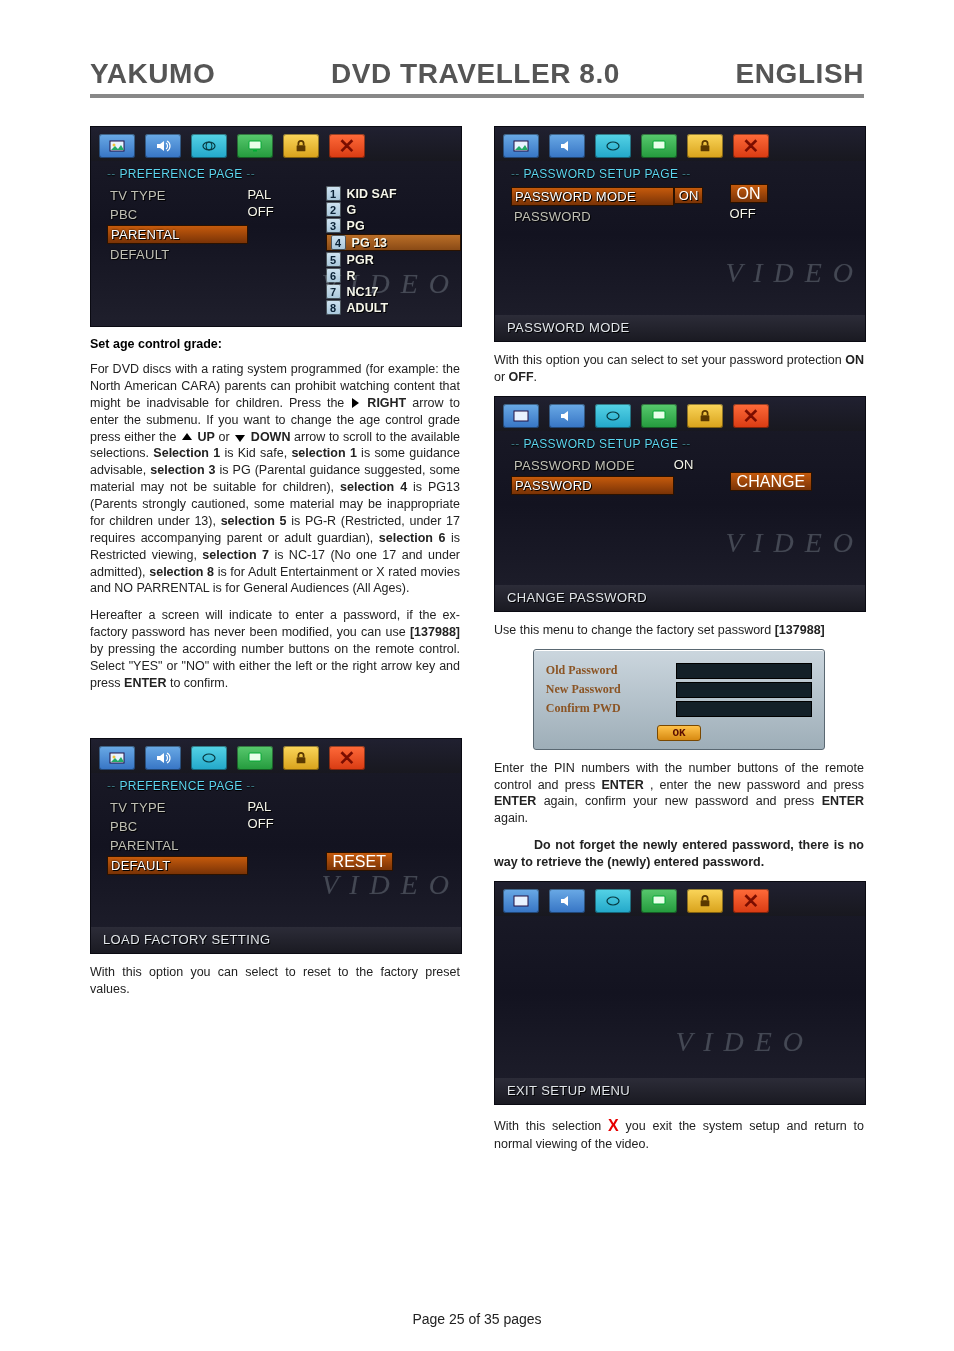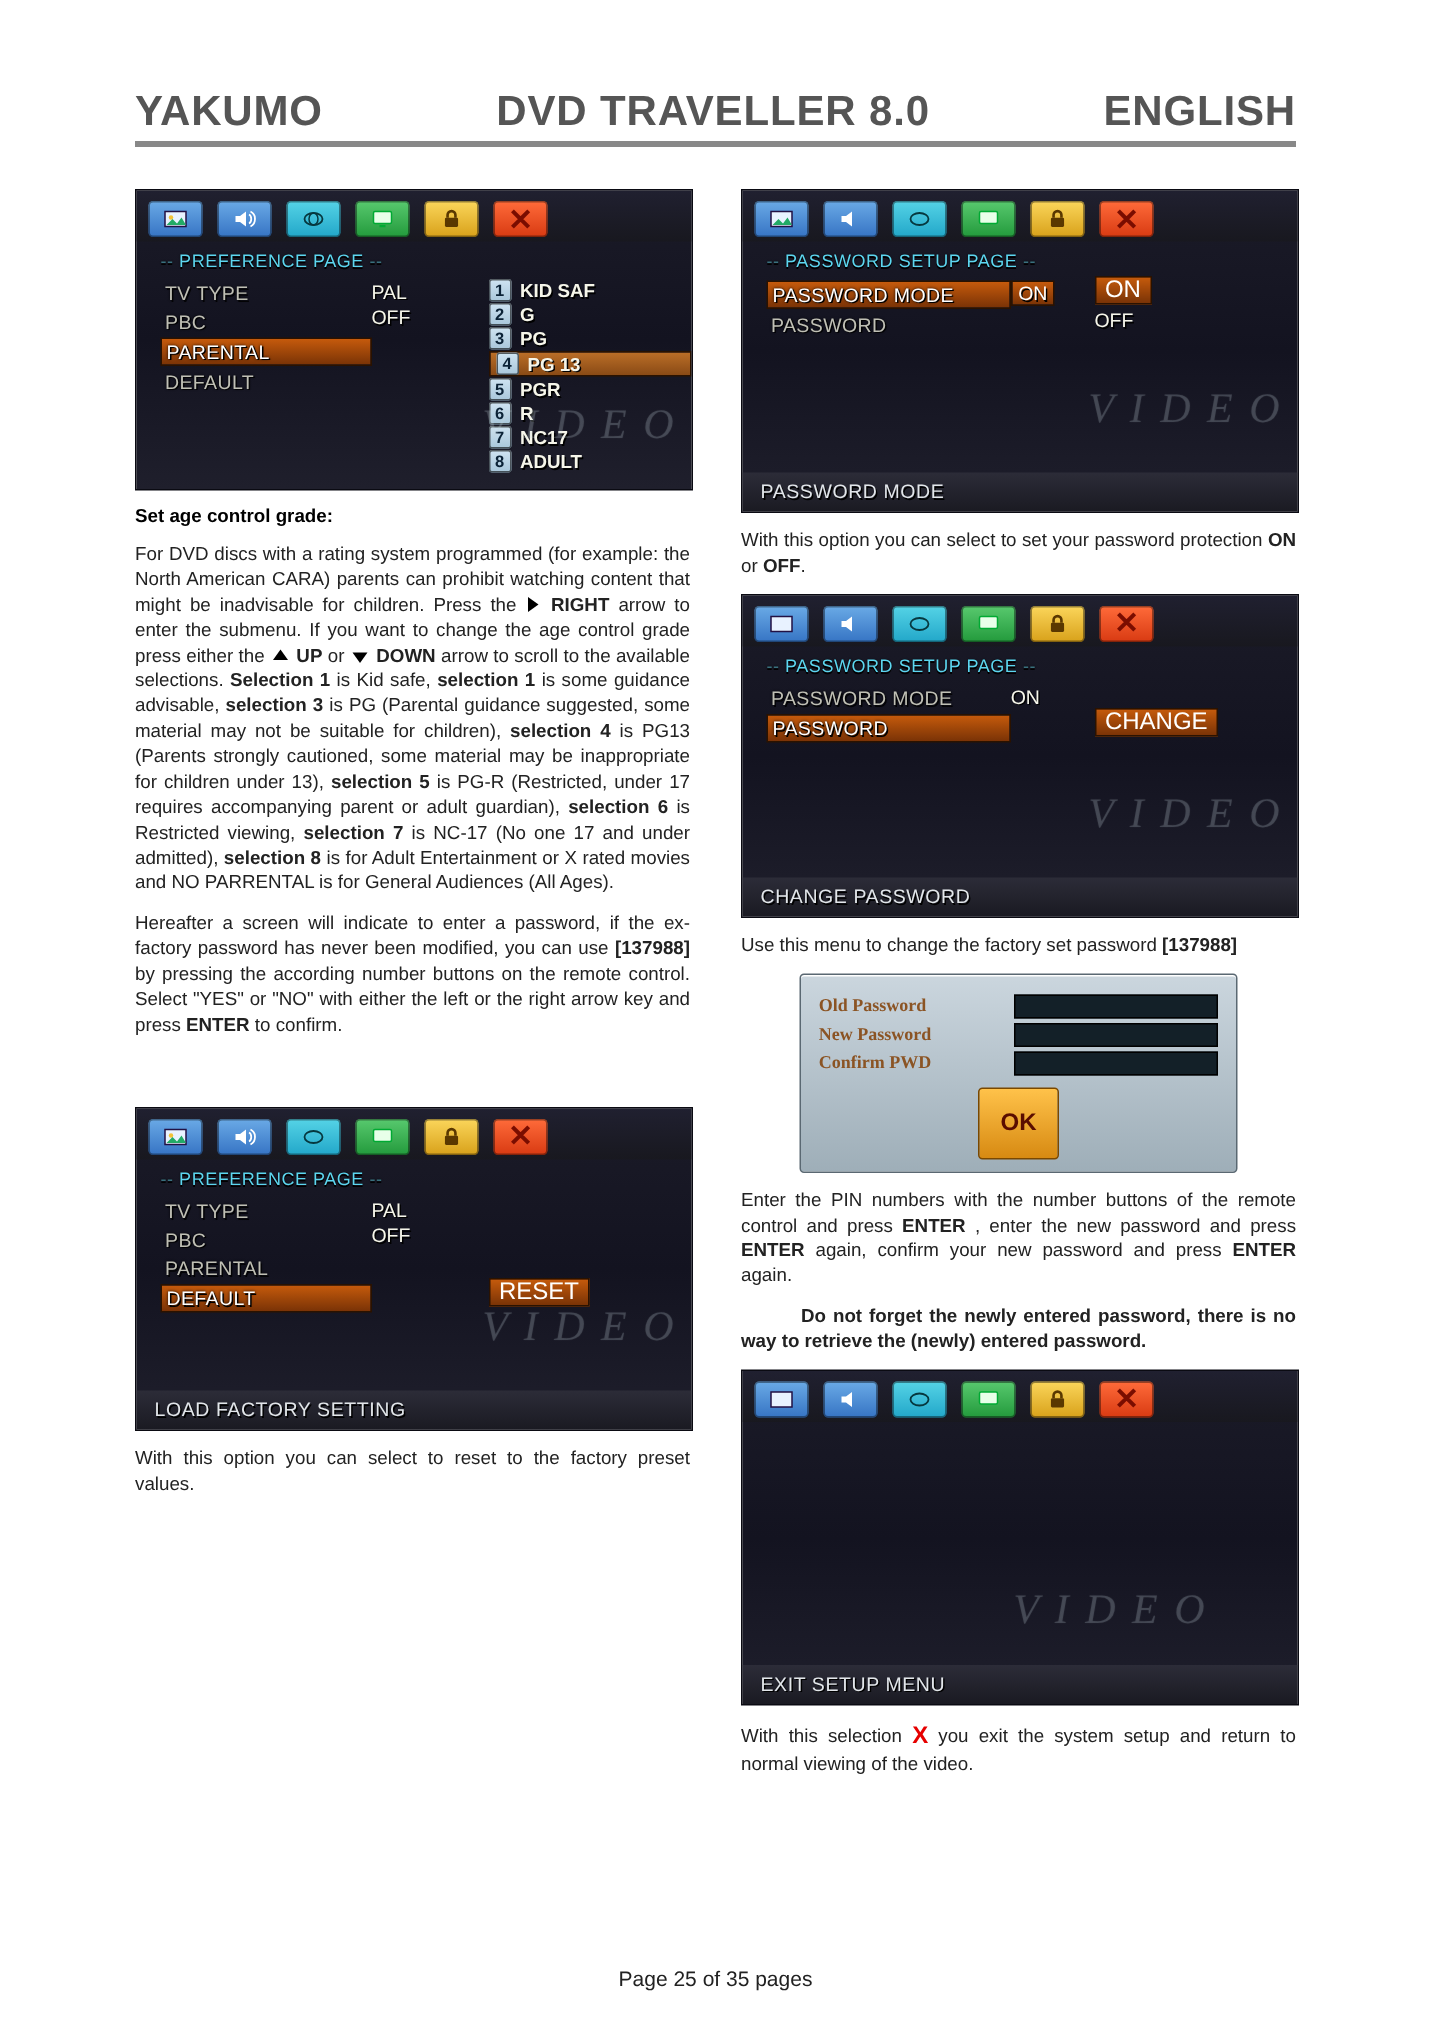--- a/index.html
+++ b/index.html
@@ -107,21 +107,21 @@
     margin:6px auto 8px auto;width:72%;
     background:linear-gradient(180deg,#cbd6de,#9eaeb8);border:1px solid #5a6872;border-radius:3px;
     padding:10px 12px 8px 12px;font-size:12px;color:#8b5424;box-shadow:0 1px 0 #fff inset;
   }
   .pwdlg .row{display:flex;align-items:center;gap:10px;margin:3px 0;font-family:Liberation Serif, serif;}
   .pwdlg .lab{flex:0 0 45%;font-weight:700;}
   .pwdlg .field{flex:1 1 auto;height:14px;background:#132028;border:1px solid #000;}
   .pwdlg .okwrap{display:flex;justify-content:center;margin-top:8px;}
   .pwdlg .okbtn{
     background:linear-gradient(180deg,#ffc24a,#d78a12);color:#5a0d00;font-weight:800;
-    padding:14px 14px;border:1px solid #7a4800;border-radius:3px;font-size:16px;
+    padding:1px 14px;border:1px solid #7a4800;border-radius:3px;font-size:11px;font-family:Liberation Mono, monospace;
   }
   
   .i{display:block;width:16px;height:16px;}
   .tab .i-lock{width:14px;height:14px;}
   
   .arrow-right{display:inline-block;border-left:7px solid #000;border-top:5px solid transparent;border-bottom:5px solid transparent;vertical-align:-1px;margin:0 2px;}
   .arrow-up{display:inline-block;border-bottom:7px solid #000;border-left:5px solid transparent;border-right:5px solid transparent;vertical-align:1px;margin:0 2px;}
   .arrow-down{display:inline-block;border-top:7px solid #000;border-left:5px solid transparent;border-right:5px solid transparent;vertical-align:-1px;margin:0 2px;}
   .opt-on{background:linear-gradient(180deg,#c55a0c,#7a3306);padding:0 6px;color:#fff;border:1px solid #2a1200;}
   .shortbody{min-height:112px;}

